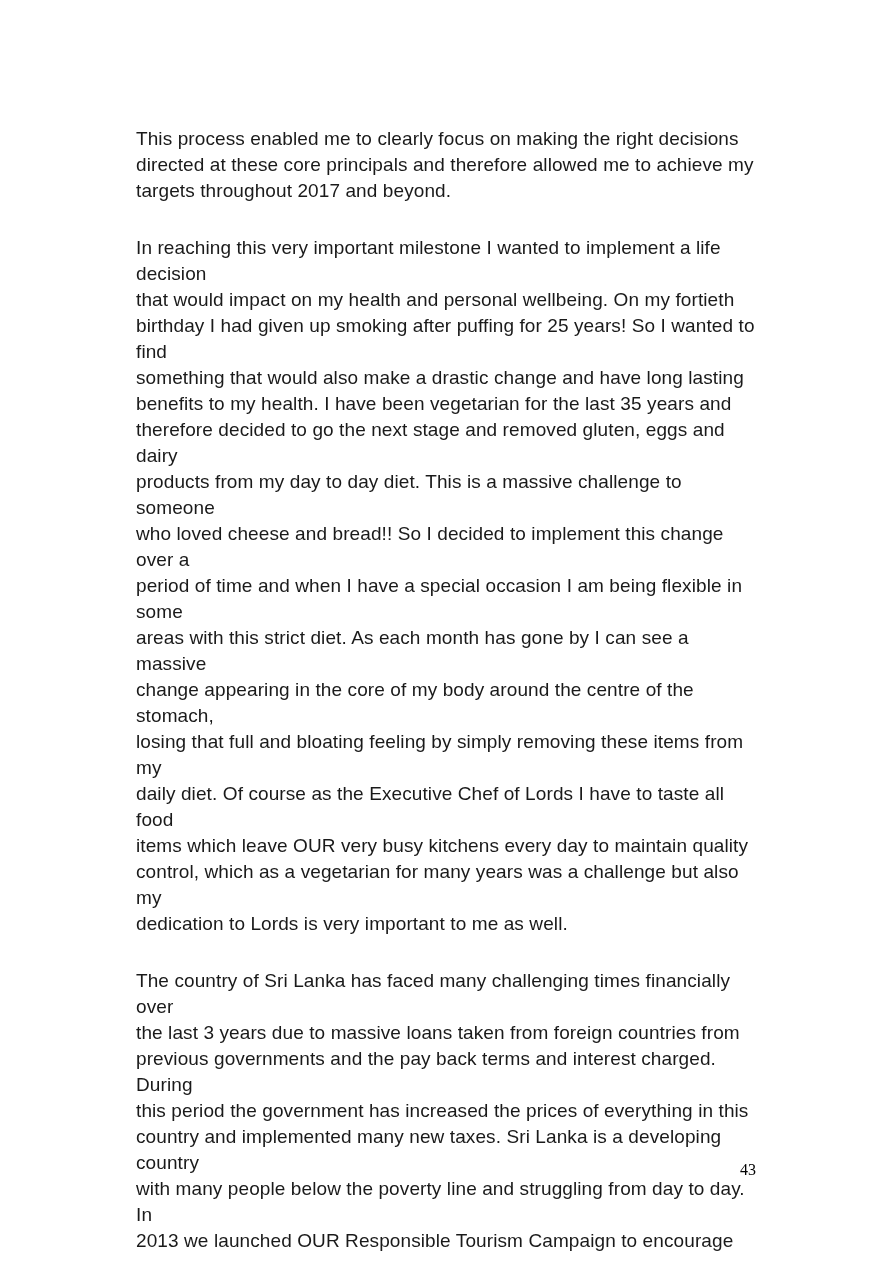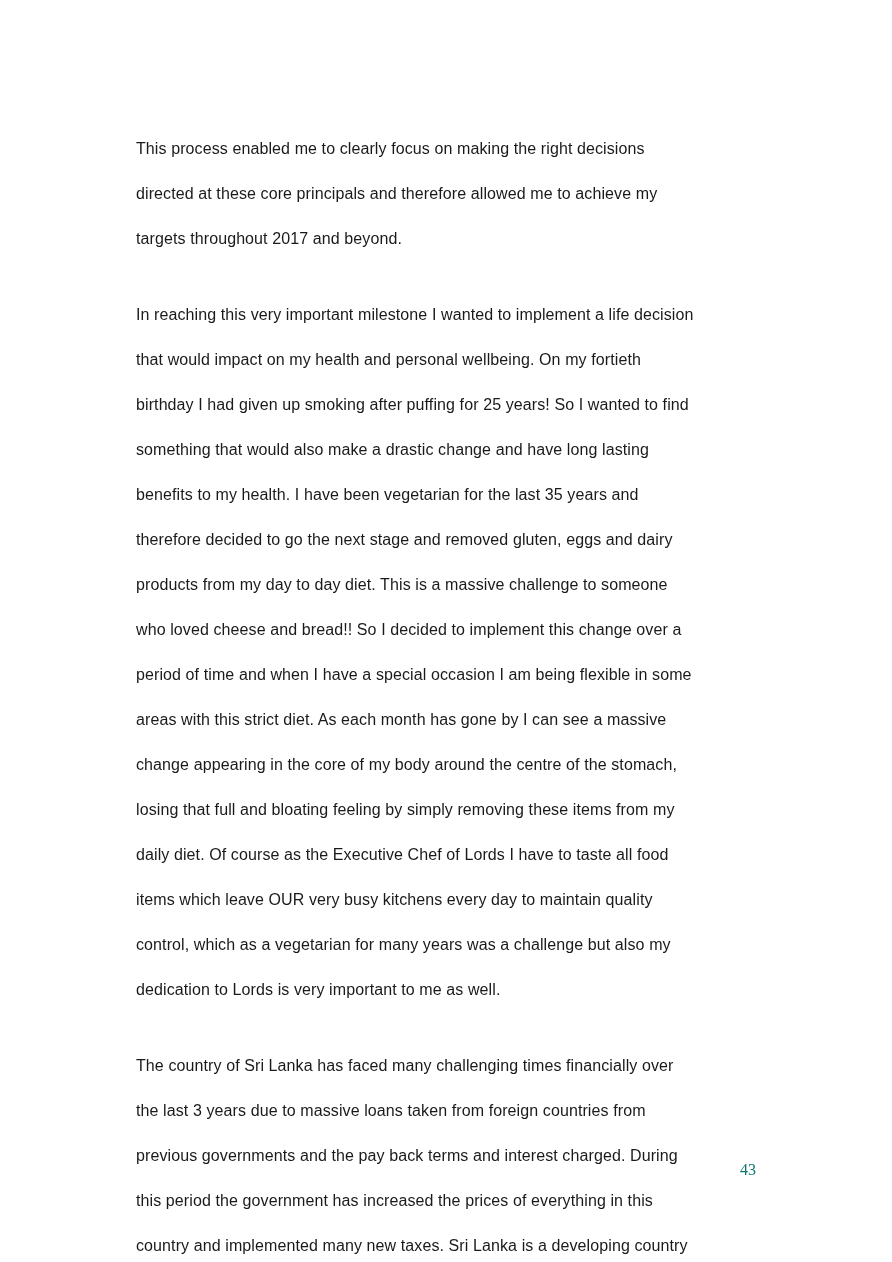--- a/index.html
+++ b/index.html
@@ -13,34 +13,34 @@
     font-family: "Liberation Sans", "DejaVu Sans", sans-serif;
     color: #1a1a1a;
   }
   .content {
     position: absolute;
     left: 136px;
     top: 126px;
     width: 624px;
   }
   .para {
-    font-size: 16px;
-    line-height: 45px;
+    font-size: 19px;
+    line-height: 26px;
     white-space: pre-line;
     margin-bottom: 31px;
     letter-spacing: 0.1px;
   }
   .para:last-child { margin-bottom: 0; }
   .page-number {
     position: absolute;
     top: 1161px;
     right: 136px;
     font-family: "Liberation Serif", "DejaVu Serif", serif;
     font-size: 16px;
-    color: #0f766e;
+    color: #000000;
   }
 </style>
 </head>
 <body>
 
 <div class="page">
   <div class="content">
     <div class="para">This process enabled me to clearly focus on making the right decisions
 directed at these core principals and therefore allowed me to achieve my
 targets throughout 2017 and beyond.</div>

